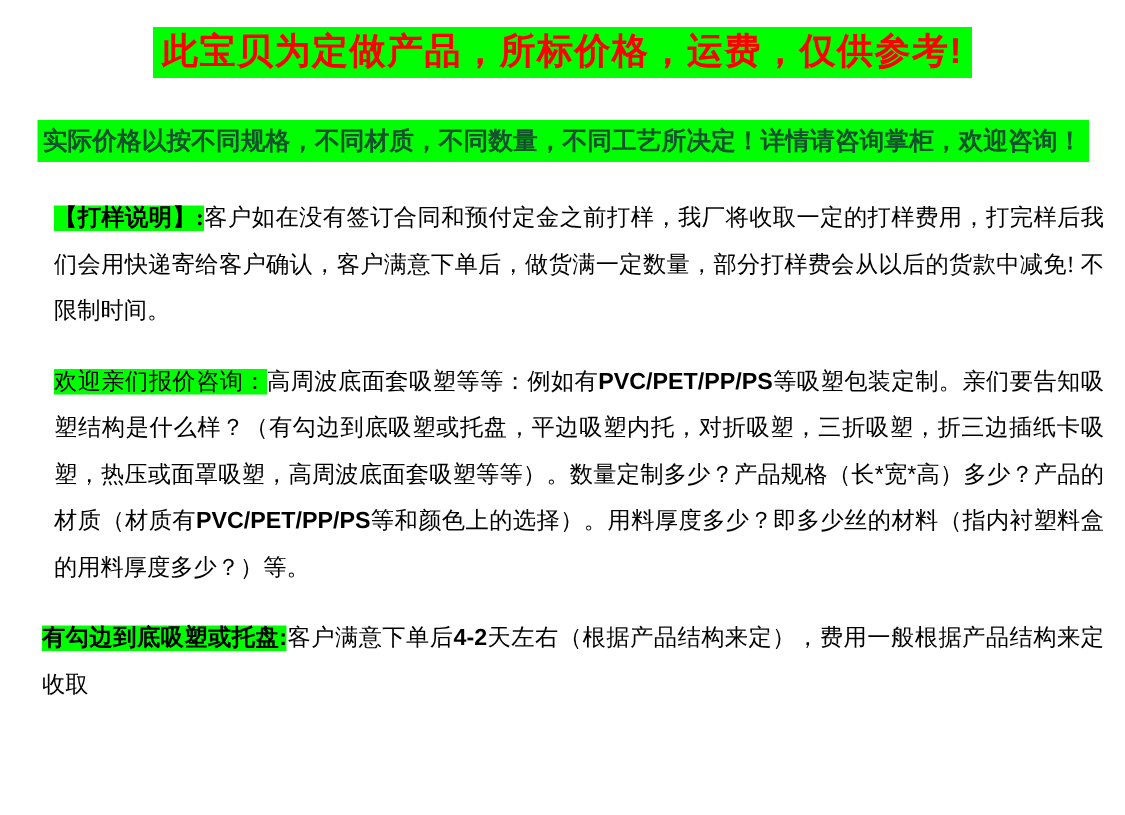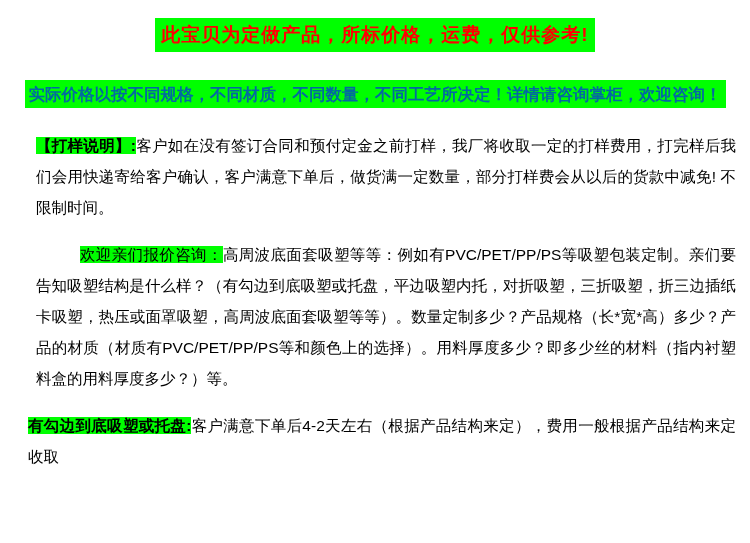--- a/index.html
+++ b/index.html
@@ -23,59 +23,58 @@
   }
   .banner-row {
     text-align: center;
     margin-top: 18px;
   }
   .banner-red {
     display: inline-block;
     background: #00ff00;
     color: #ff0000;
     font-weight: bold;
-    font-size: 19px;
+    font-size: 24px;
     line-height: 30px;
     letter-spacing: 1px;
     padding: 2px 6px;
   }
   .banner-row2 {
     text-align: center;
     margin-top: 28px;
   }
   .banner-black {
     display: inline-block;
     background: #00ff00;
-    color: #0369a1;
+    color: #14532d;
     font-weight: bold;
     font-size: 16.5px;
     line-height: 24px;
     padding: 2px 4px;
   }
   .para {
     font-size: 15.5px;
     line-height: 31px;
     text-align: justify;
     margin: 0;
     padding: 0;
     color: #000000;
   }
-  .p1 { margin-top: 22px; text-indent: 0; padding-left: 22px; }
+  .p1 { margin-top: 22px; text-indent: 0; padding-left: 22px; font-family: Liberation Serif, serif; }
   .p2 { margin-top: 16px; padding-left: 22px; }
   .p3 { margin-top: 16px; padding-left: 22px; }
   .p4 { margin-top: 16px; padding-left: 14px; }
   .lead-green-b {
     background: #00ff00;
     font-weight: bold;
   }
   .lead-green {
     background: #00ff00;
-    margin-left: 44px;
   }
-  .b { font-weight: normal; }
+  .b { font-weight: bold; }
 </style>
 </head>
 <body>
 
 <div class="page">
 
   <div class="banner-row">
     <span class="banner-red">此宝贝为定做产品，所标价格，运费，仅供参考!</span>
   </div>
 

